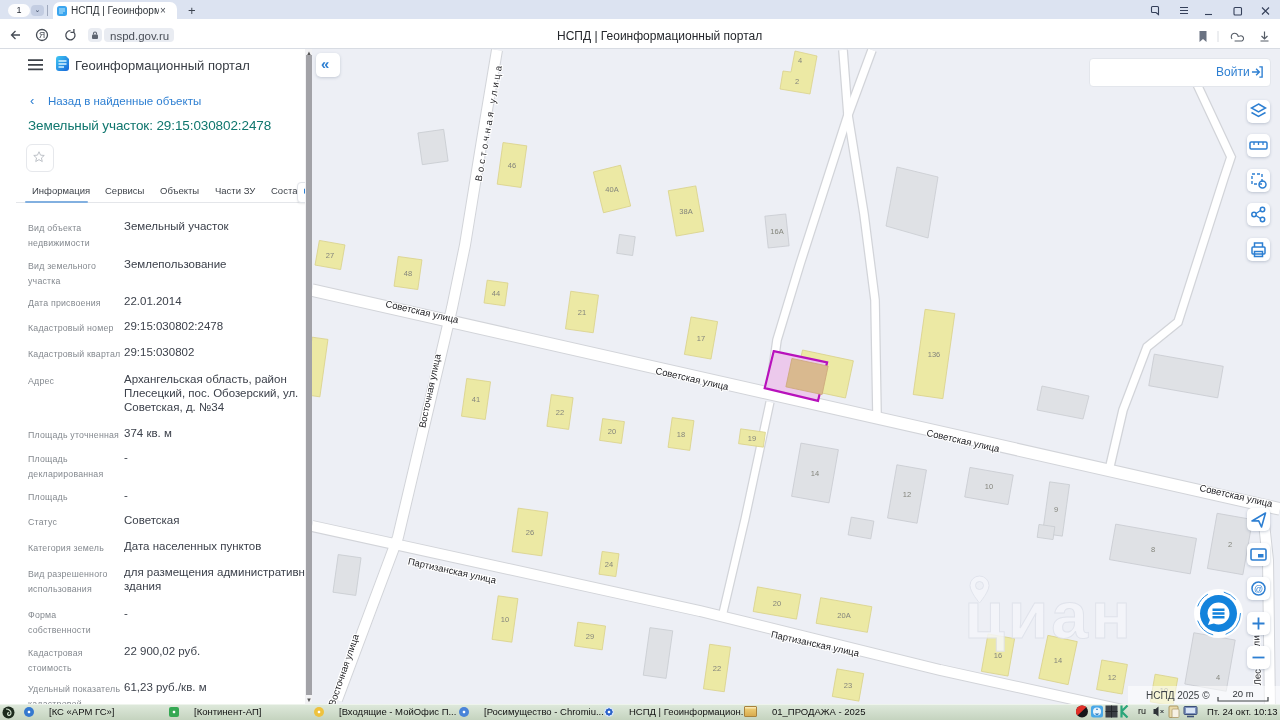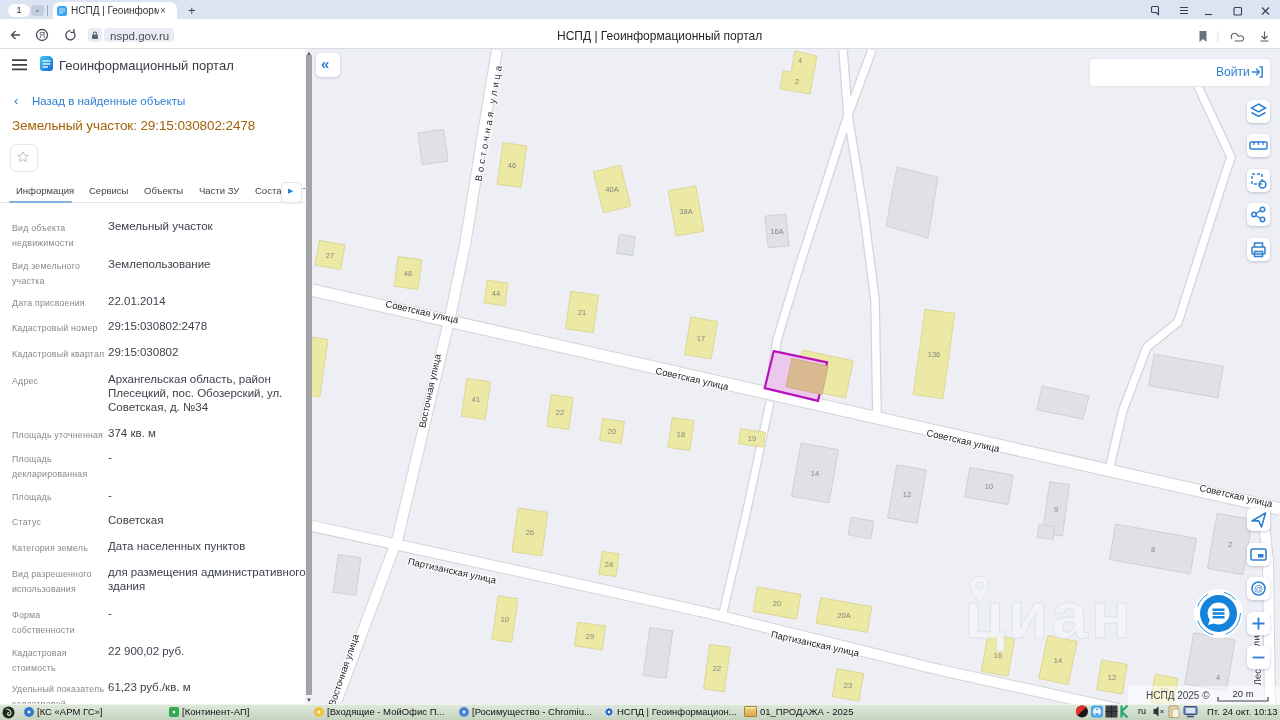--- a/index.html
+++ b/index.html
@@ -11,30 +11,30 @@
   .pill1{left:8px;top:4px;width:22px;height:13px;background:#fdfdfe;border-radius:7px;
      font-size:9px;color:#1f2530;text-align:center;line-height:13px;}
   .pillv{left:31px;top:5px;width:13px;height:11px;background:#c3cde2;border-radius:4px;
      color:#3c4a63;font-size:7px;text-align:center;line-height:10px;}
   .tsep{left:47px;top:5px;width:1px;height:11px;background:#9fa9bd;}
   #activetab{left:53px;top:2px;width:124px;height:17px;background:#fff;border-radius:7px 7px 0 0;}
   #tabtitle{left:71px;top:5px;font-size:10px;color:#2e3339;width:88px;overflow:hidden;white-space:nowrap;}
   #tabx{left:160px;top:5px;font-size:10px;color:#4a4f57;}
   #newtab{left:188px;top:3px;font-size:13px;color:#3e4450;}
   
-  #panel{left:0;top:49px;width:305px;height:655px;background:#fff;overflow:hidden;}
+  #panel{left:16px;top:49px;width:305px;height:655px;background:#fff;overflow:hidden;}
   #pscroll{left:305px;top:49px;width:8px;height:655px;background:#f2f2f4;}
   #pthumb{left:1px;top:6px;width:7px;height:640px;background:#a2a2a7;}
   .lbl{position:absolute;left:12px;width:96px;font-size:8.8px;letter-spacing:0.2px;color:#84898f;line-height:14.5px;}
   .val{position:absolute;left:108px;font-size:11.5px;color:#3c414b;line-height:14px;white-space:nowrap;}
   
   #taskbar{left:0;top:704px;width:1280px;height:16px;
     background:linear-gradient(#dde8da,#c3d2bd);border-top:1px solid #eef4ec;
     font-size:9.5px;color:#111;}
-  .tbtn{position:absolute;top:705px;height:13px;display:flex;align-items:center;gap:3px;
+  .tbtn{position:absolute;top:705px;height:13px;display:flex;align-items:center;gap:15px;
     padding:0 4px;font-size:9.5px;color:#111;white-space:nowrap;overflow:hidden;}
   .ticon{width:10px;height:10px;border-radius:5px;flex:none;}
 </style></head>
 <body>
 <div id="screen">
 
   <div class="abs" id="tabstrip"></div>
   <div class="abs pill1">1</div>
   <div class="abs pillv">⌄</div>
   <div class="abs tsep"></div>
@@ -98,21 +98,21 @@
           </linearGradient>
         </defs>
       <path d="M1 3a3 3 0 0 1 3-3h7l3 3v9a3 3 0 0 1-3 3H4a3 3 0 0 1-3-3z" fill="url(#lg1)"></path>
       <path d="M3.5 5h8M3.5 8h8M3.5 11h5.5" stroke="#d8f4ff" stroke-width="1.4"></path>
     </svg>
     <div class="abs" style="left:59px;top:9px;font-size:13px;color:#383d44;">Геоинформационный портал</div>
 
     <div class="abs" style="left:14px;top:44px;color:#2d7fd2;font-size:13px;">‹</div>
     <div class="abs" style="left:32px;top:45.5px;color:#2d7fd2;font-size:11.5px;">Назад в найденные объекты</div>
 
-    <div class="abs" style="left:12px;top:69px;font-size:13.5px;font-weight:500;color:#a16207;letter-spacing:-.1px;white-space:nowrap;">Земельный участок: 29:15:030802:2478</div>
+    <div class="abs" style="left:12px;top:69px;font-size:13.5px;font-weight:500;color:#0f766e;letter-spacing:-.1px;white-space:nowrap;">Земельный участок: 29:15:030802:2478</div>
 
     <div class="abs" style="left:10px;top:95px;width:26px;height:26px;border:1px solid #e6e8ec;border-radius:6px;"></div>
     <svg class="abs" style="left:16px;top:101px" width="14" height="14" viewBox="0 0 24 24">
       <path d="M12 3l2.6 5.8 6.4.6-4.8 4.2 1.4 6.2-5.6-3.3-5.6 3.3 1.4-6.2L3 9.4l6.4-.6z" fill="none" stroke="#b9bdc4" stroke-width="1.6"></path>
     </svg>
 
     <div class="abs" style="left:16px;top:136px;font-size:9.5px;color:#3f444b;">Информация</div>
     <div class="abs" style="left:89px;top:136px;font-size:9.5px;color:#3f444b;">Сервисы</div>
     <div class="abs" style="left:144px;top:136px;font-size:9.5px;color:#3f444b;">Объекты</div>
     <div class="abs" style="left:199px;top:136px;font-size:9.5px;color:#3f444b;">Части ЗУ</div>

